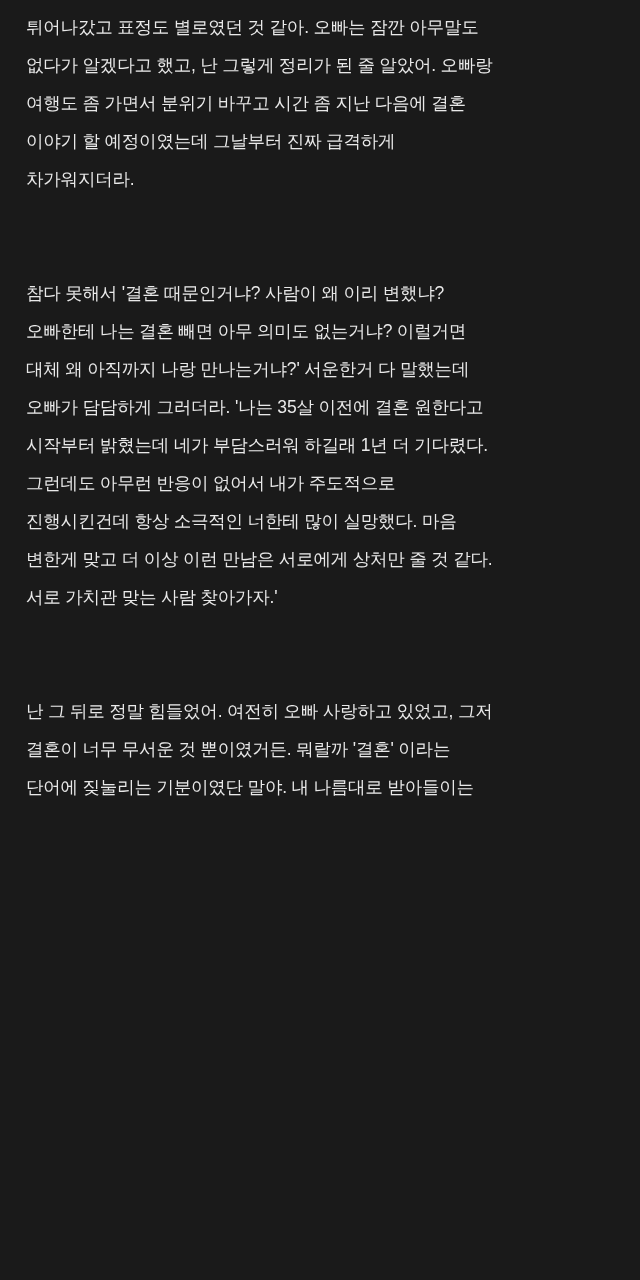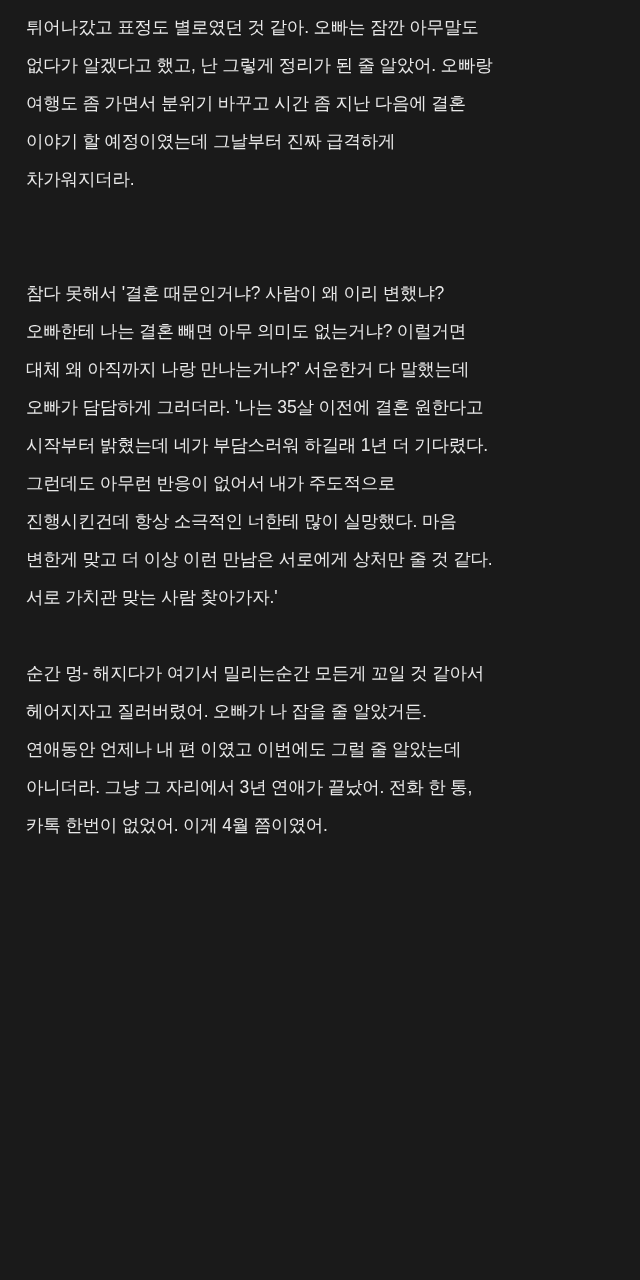--- a/index.html
+++ b/index.html
@@ -49,19 +49,17 @@
   <p class="para">참다 못해서 '결혼 때문인거냐? 사람이 왜 이리 변했냐?
 오빠한테 나는 결혼 빼면 아무 의미도 없는거냐? 이럴거면
 대체 왜 아직까지 나랑 만나는거냐?' 서운한거 다 말했는데
 오빠가 담담하게 그러더라. '나는 35살 이전에 결혼 원한다고
 시작부터 밝혔는데 네가 부담스러워 하길래 1년 더 기다렸다.
 그런데도 아무런 반응이 없어서 내가 주도적으로
 진행시킨건데 항상 소극적인 너한테 많이 실망했다. 마음
 변한게 맞고 더 이상 이런 만남은 서로에게 상처만 줄 것 같다.
 서로 가치관 맞는 사람 찾아가자.'</p>
   <div class="spacer"></div>
-  <p class="para">순간 멍- 해지다가 여기서 밀리는순간 모든게 꼬일 것 같아서
-헤어지자고 질러버렸어. 오빠가 나 잡을 줄 알았거든.
-연애동안 언제나 내 편 이였고 이번에도 그럴 줄 알았는데
-아니더라. 그냥 그 자리에서 3년 연애가 끝났어. 전화 한 통,
-카톡 한번이 없었어. 이게 4월 쯤이였어.</p>
   <div class="spacer"></div>
+  <p class="para">난 그 뒤로 정말 힘들었어. 여전히 오빠 사랑하고 있었고, 그저
+결혼이 너무 무서운 것 뿐이였거든. 뭐랄까 '결혼' 이라는
+단어에 짖눌리는 기분이였단 말야. 내 나름대로 받아들이는</p>
 </div>
 
 </body></html>

